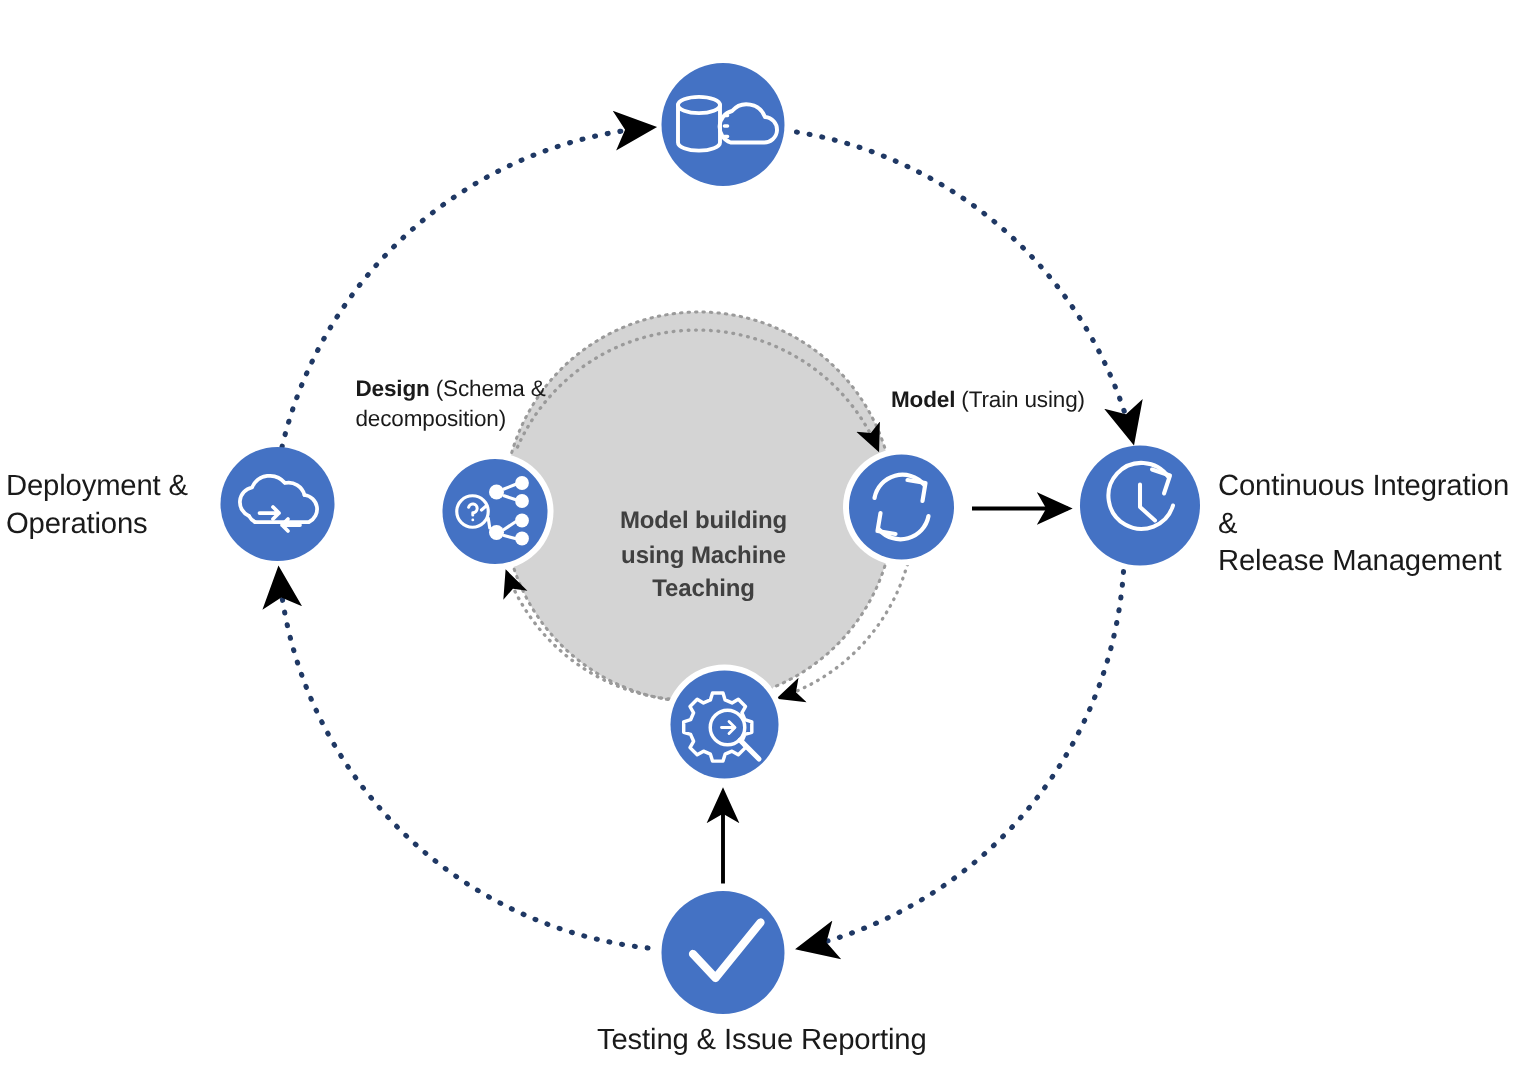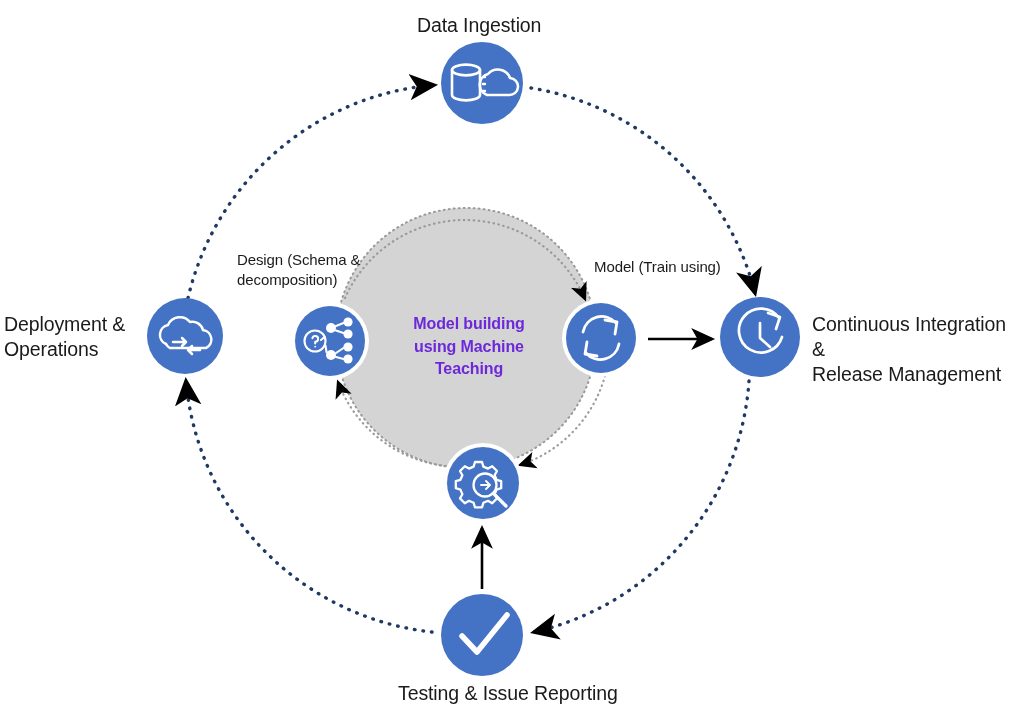--- a/index.html
+++ b/index.html
@@ -35,30 +35,31 @@
     letter-spacing: -0.1px;
   }
   .label-outer {
     font-size: 19.5px;
   }
   .label-inner {
     font-size: 15px;
     line-height: 1.3;
   }
   .label-inner b {
-    font-weight: normal;
+    font-weight: bold;
   }
   .label-center {
     position: absolute;
     font-size: 16px;
     font-weight: bold;
     line-height: 1.42;
     text-align: center;
-    color: #6d28d9;
+    color: #404040;
     letter-spacing: -0.1px;
+    margin-top: 24px;
   }
   #lbl-data-ingestion {
     left: 417px;
     top: 13px;
     text-align: left;
   }
   #lbl-deployment {
     left: 4px;
     top: 312px;
     text-align: left;
@@ -218,21 +219,20 @@
                  L460,498.4 L462.4,494.2 L460.4,489.6 L455.8,488.2 L455.8,481.2
                  L460.4,479.8 L462.4,475.2 L460,471 L464.8,466.2 L469,468.6
                  L473.6,466.6 Z"></path>
         <circle cx="485" cy="485" r="11.5"></circle>
         <path d="M493.4,493.4 L506,506" stroke-width="3.4"></path>
         <path d="M481,485 L489,485 M486,481 L490,485 L486,489" stroke-width="1.9"></path>
       </g>
     </g>
   </svg>
 
-  <div class="label label-outer" id="lbl-data-ingestion">Data Ingestion</div>
 
   <div class="label label-outer" id="lbl-deployment">Deployment &amp;
 Operations</div>
 
   <div class="label label-outer" id="lbl-continuous">Continuous Integration &amp;
 Release Management</div>
 
   <div class="label label-outer" id="lbl-testing">Testing &amp; Issue Reporting</div>
 
   <div class="label label-inner" id="lbl-design"><b>Design</b><span> (Schema &amp; decomposition)</span></div>

